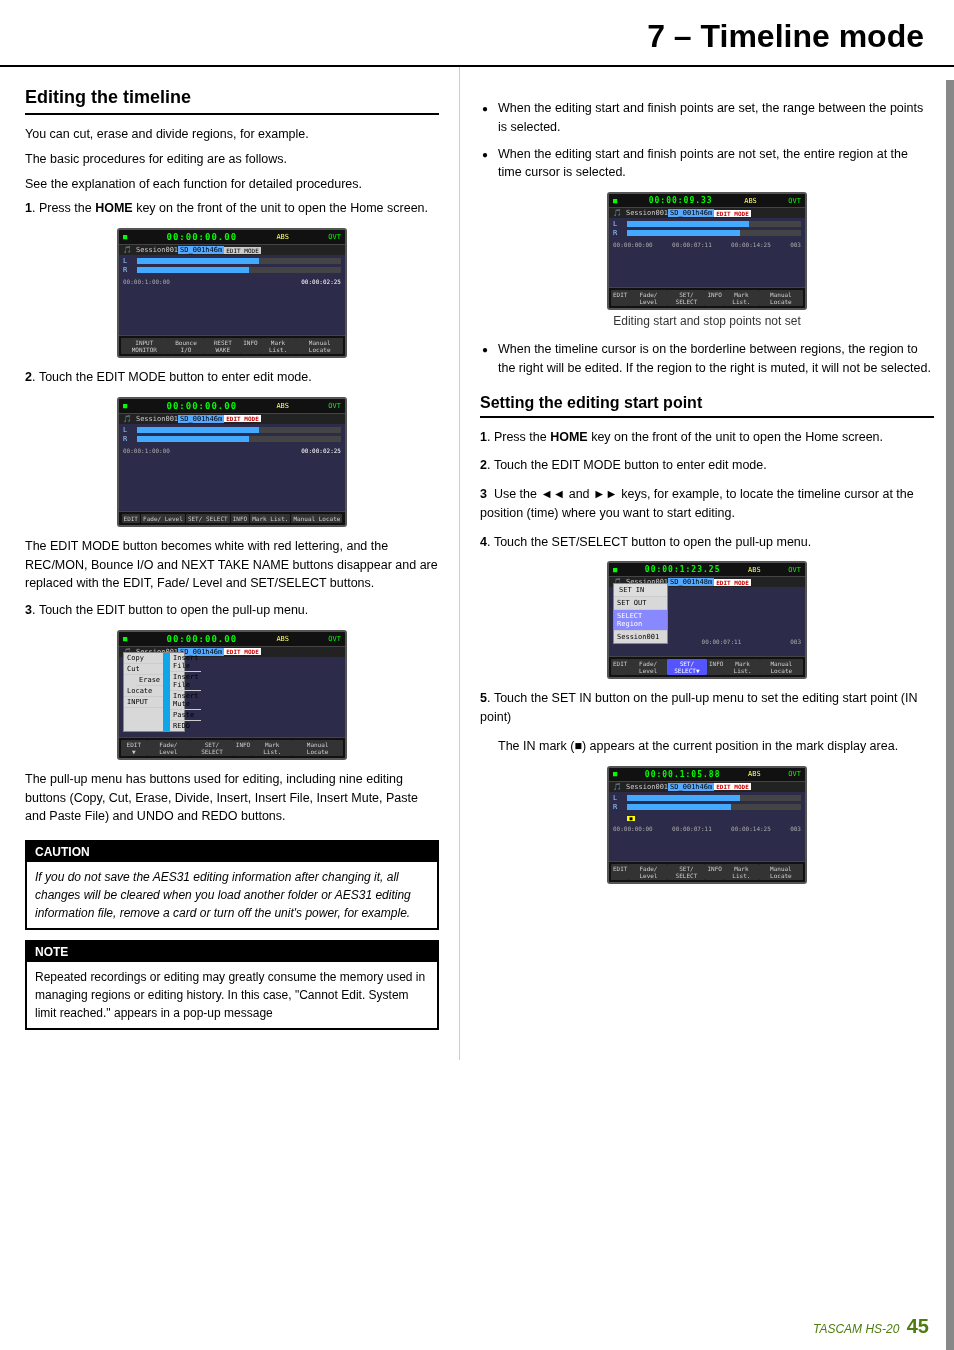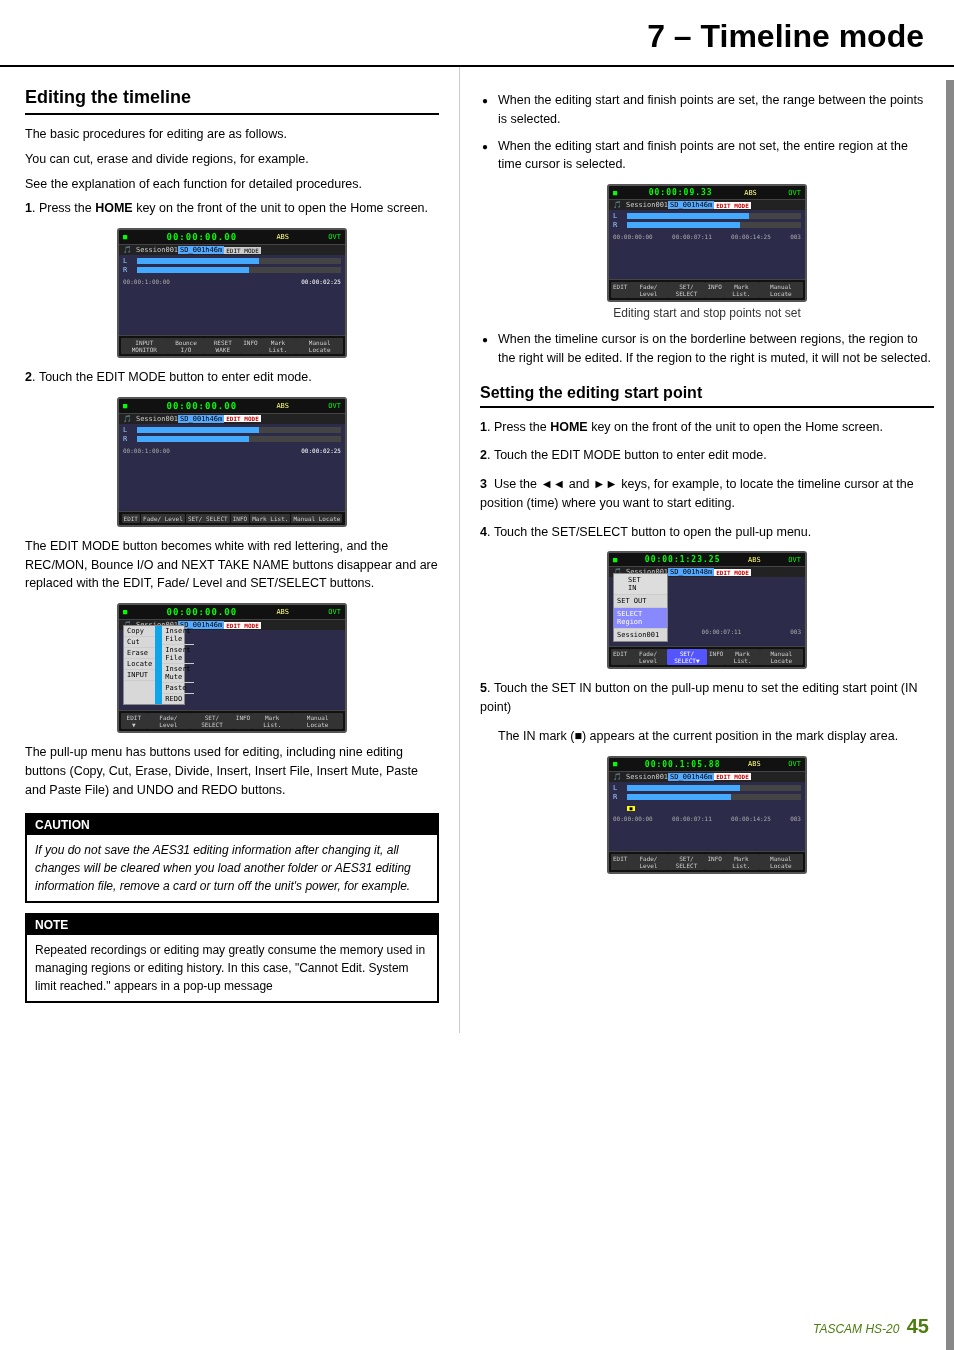--- a/index.html
+++ b/index.html
@@ -226,21 +226,21 @@
     .note-body {
       padding: 6px 8px;
       font-size: 12px;
       line-height: 1.5;
     }
 
     
     .bullet-list {
       list-style: none;
       padding: 0;
-      margin: 4px 0 10px 0;
+      margin: 12px 0 10px 0;
     }
 
     .bullet-list li {
       padding-left: 18px;
       position: relative;
       margin-bottom: 8px;
       font-size: 12.5px;
       line-height: 1.5;
     }
 
@@ -303,22 +303,22 @@
 <div class="page-header">
   <h1>7 – Timeline mode</h1>
 </div>
 
 <div class="content-area">
 
   <div class="left-col">
 
     <div class="section-title">Editing the timeline</div>
 
+    <p>You can cut, erase and divide regions, for example.</p>
     <p>The basic procedures for editing are as follows.</p>
-    <p>You can cut, erase and divide regions, for example.</p>
     <p>See the explanation of each function for detailed procedures.</p>
 
     <div class="step">
       <span class="step-num">1</span>.&nbsp;<span>Press the <strong>HOME</strong> key on the front of the unit to open the Home screen.</span>
     </div>
 
     <div class="device-screen">
       <div class="device-inner">
         <div class="dev-top-bar">
           <span>■</span>
@@ -403,41 +403,44 @@
           <div class="dev-btn">SET/ SELECT</div>
           <div class="dev-btn">INFO</div>
           <div class="dev-btn">Mark List.</div>
           <div class="dev-btn">Manual Locate</div>
         </div>
       </div>
     </div>
 
     <p>The EDIT MODE button becomes white with red lettering, and the REC/MON, Bounce I/O and NEXT TAKE NAME buttons disappear and are replaced with the EDIT, Fade/ Level and SET/SELECT buttons.</p>
 
+    <div class="step" style="margin-top:8px;">
+      <span class="step-num">3</span>.&nbsp;<span>Touch the EDIT button to open the pull-up menu.</span>
+    </div>
 
     <div class="device-screen">
       <div class="device-inner" style="position:relative;">
         <div class="dev-top-bar">
           <span>■</span>
           <span class="dev-time">00:00:00.00</span>
           <span style="color:#ff6; font-size:7px;">ABS</span>
           <span style="color:#0f0; font-size:7px;">OVT</span>
         </div>
         <div class="dev-session-bar">
           <span>🎵 Session001</span>
           <span style="background:#5af; color:#000; padding:0 2px; font-size:7px;">SD_001h46m</span>
           <span style="background:#fff; color:#c00; font-weight:bold; font-size:6px; padding:0 2px;">EDIT MODE</span>
         </div>
 
         <div style="position:absolute; left:4px; top:20px; background:#d8d8d8; border:1px solid #888; width:62px; font-size:7px; color:#000; z-index:5;">
           <div style="display:flex;">
             <div style="flex:1; border-right:7px solid #0ea5e9;">
               <div style="padding:1px 3px; border-bottom:1px solid #ccc;">Copy</div>
               <div style="padding:1px 3px; border-bottom:1px solid #ccc;">Cut</div>
-              <div style="padding:1px 3px; border-bottom:1px solid #ccc;">Erase</div>
+              <div style="padding:1px 3px; border-bottom:1px solid #ccc;margin-left:12px;">Erase</div>
               <div style="padding:1px 3px; border-bottom:1px solid #ccc;">Locate</div>
               <div style="padding:1px 3px; border-bottom:1px solid #ccc;">INPUT</div>
             </div>
             <div style="flex:1;">
               <div style="padding:1px 3px; border-bottom:1px solid #ccc;">Insert File</div>
               <div style="padding:1px 3px; border-bottom:1px solid #ccc;">Insert File</div>
               <div style="padding:1px 3px; border-bottom:1px solid #ccc;">Insert Mute</div>
               <div style="padding:1px 3px; border-bottom:1px solid #ccc;">Paste</div>
               <div style="padding:1px 3px;">REDO</div>
             </div>
@@ -555,21 +558,21 @@
           <span style="color:#ff6; font-size:7px;">ABS</span>
           <span style="color:#0f0; font-size:7px;">OVT</span>
         </div>
         <div class="dev-session-bar">
           <span>🎵 Session001</span>
           <span style="background:#5af; color:#000; padding:0 2px; font-size:7px;">SD_001h48m</span>
           <span style="background:#fff; color:#c00; font-weight:bold; font-size:6px; padding:0 2px;">EDIT MODE</span>
         </div>
 
         <div style="position:absolute; left:4px; top:20px; background:#d8d8d8; border:1px solid #888; width:55px; font-size:7px; color:#000; z-index:5;">
-          <div style="padding:2px 14px; border-bottom:1px solid #ccc; background:#ddd;">SET IN</div>
+          <div style="padding:2px 5px; border-bottom:1px solid #ccc; background:#ddd;">SET IN</div>
           <div style="padding:2px 3px; border-bottom:1px solid #ccc;">SET OUT</div>
           <div style="padding:2px 3px; border-bottom:1px solid #ccc; background:#88f; color:#fff; font-size:7px;">SELECT Region</div>
           <div style="padding:2px 3px;">Session001</div>
         </div>
         <div style="height:50px;"></div>
         <div class="dev-timecodes" style="font-size:6px;">
           <span>00:00:00:00</span>
           <span>00:00:07:11</span>
           <span>003</span>
         </div>

